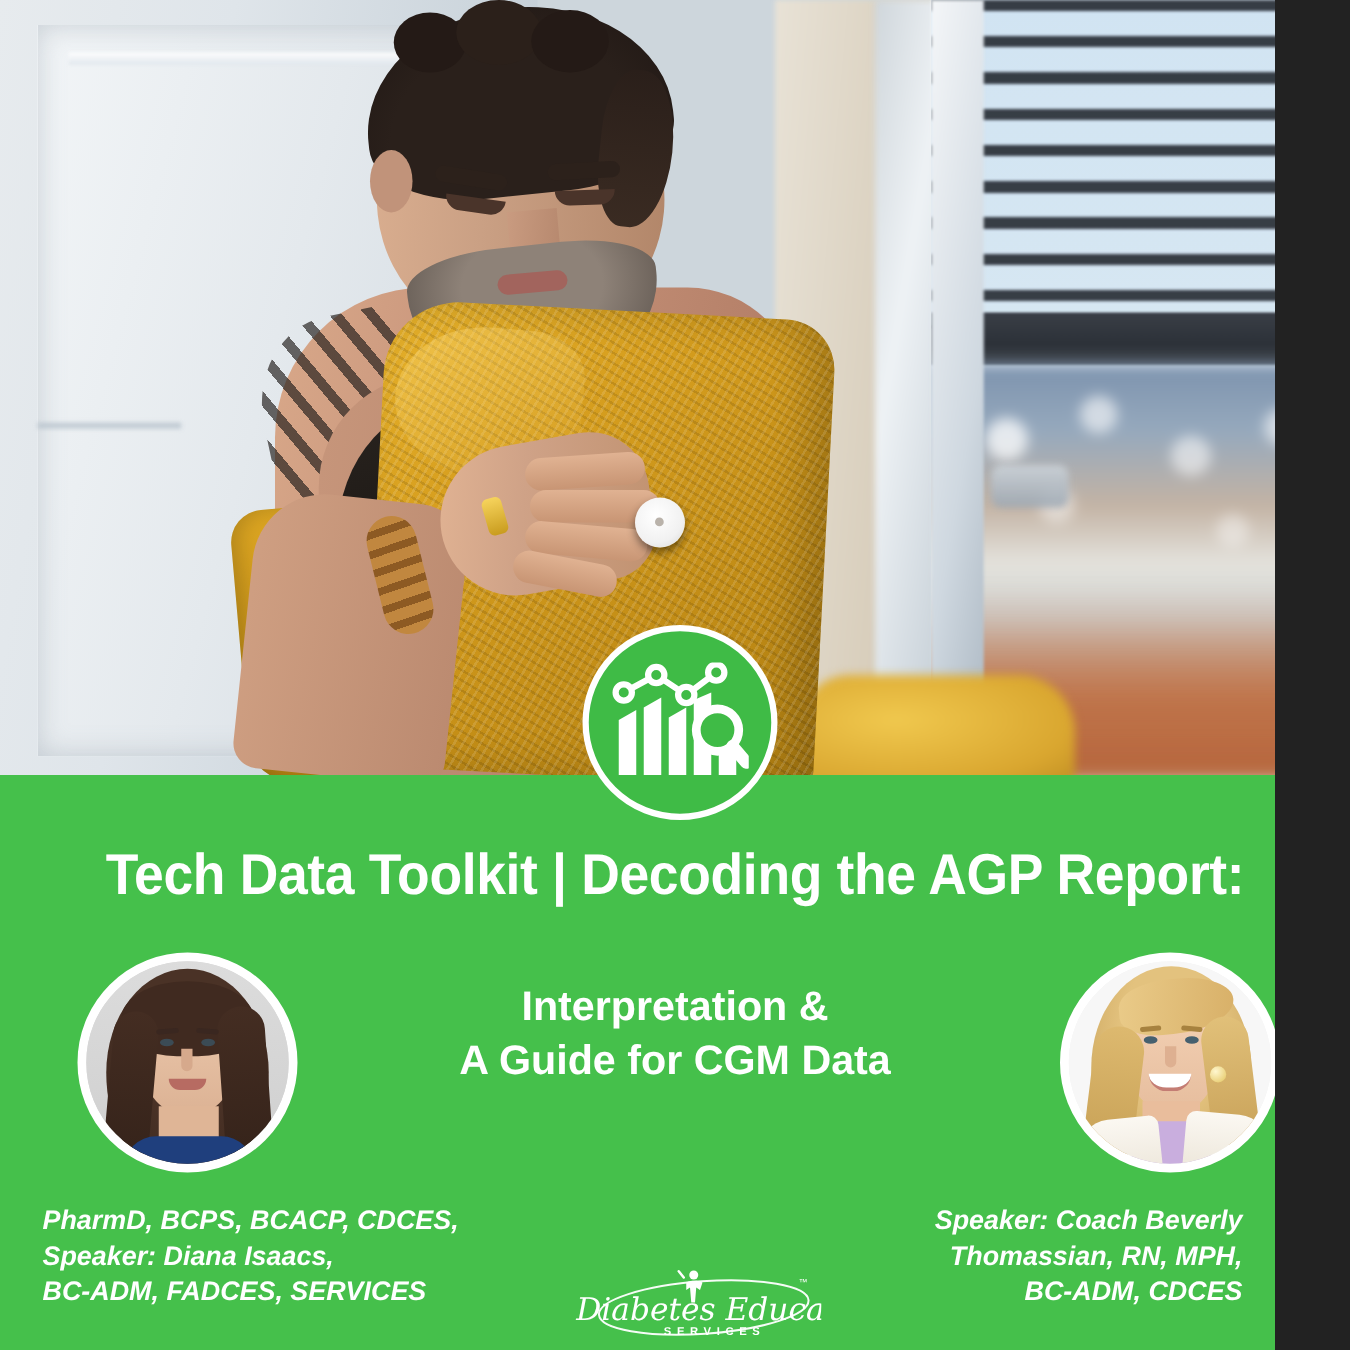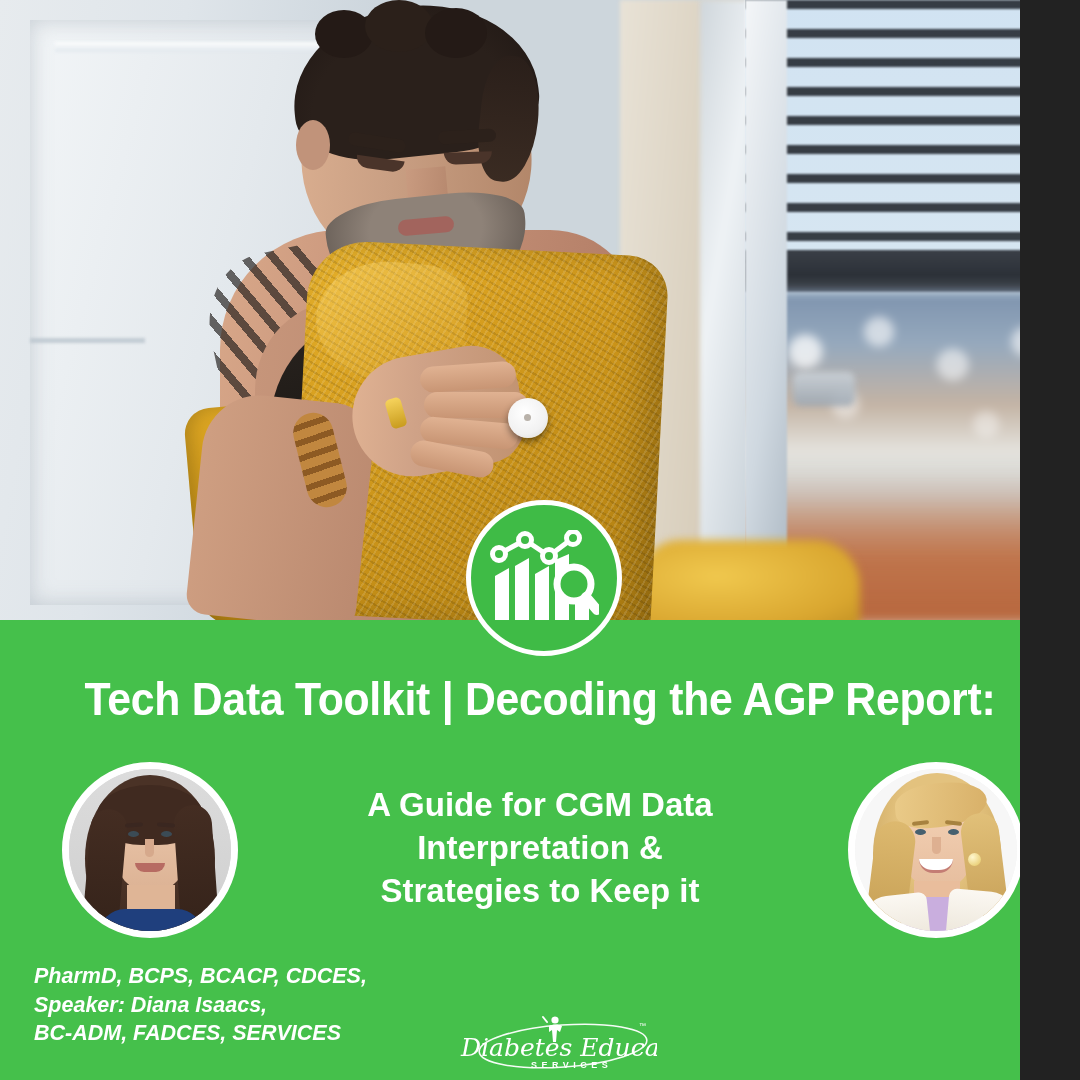--- a/index.html
+++ b/index.html
@@ -359,23 +359,22 @@
       </g>
 
       <circle cx="85" cy="54" r="17" fill="#3fbb46" stroke="#ffffff" stroke-width="7"></circle>
       <path d="M97,67 L108,80" stroke="#ffffff" stroke-width="10" stroke-linecap="round"></path>
     </svg>
   </div>
 
   <div class="headline">Tech Data Toolkit | Decoding the AGP Report:</div>
 
   <div class="subtitle">
+    <div>Interpretation &amp;</div>
     <div>A Guide for CGM Data</div>
-    <div>Interpretation &amp;</div>
-    <div>Strategies to Keep it</div>
   </div>
 
   <div class="portrait p-left">
     <div class="pin">
       <div class="L-bg"></div>
       <div class="L-hair"></div>
       <div class="L-face"></div>
       <div class="L-hairfront"></div>
       <div class="L-strand-l"></div>
       <div class="L-strand-r"></div>
@@ -409,20 +408,25 @@
       <div class="R-eye b"></div>
       <div class="R-nose"></div>
       <div class="R-smile"></div>
       <div class="R-earring"></div>
       <div class="R-neck"></div>
       <div class="R-lav"></div>
       <div class="R-blazer-l"></div>
       <div class="R-blazer-r"></div>
     </div>
   </div>
+  <div class="spk spk-right">
+    <div>Speaker: Coach Beverly</div>
+    <div>Thomassian, RN, MPH,</div>
+    <div>BC-ADM, CDCES</div>
+  </div>
 
   <div class="logo">
     <svg viewBox="0 0 214 62" aria-hidden="true">
 
       <ellipse cx="120" cy="34" rx="84" ry="21" fill="none" stroke="#ffffff" stroke-width="1.6" opacity=".95" transform="rotate(-4 120 34)"></ellipse>
 
       <circle cx="112" cy="8" r="3.6" fill="#ffffff"></circle>
       <path d="M106,14 C109,12 116,12 119,14 L117,20 L114,18 L113,30 L110,30 L109,18 L106,20 Z" fill="#ffffff"></path>
       <path d="M104,10 L100,5" stroke="#ffffff" stroke-width="2" stroke-linecap="round"></path>
 

